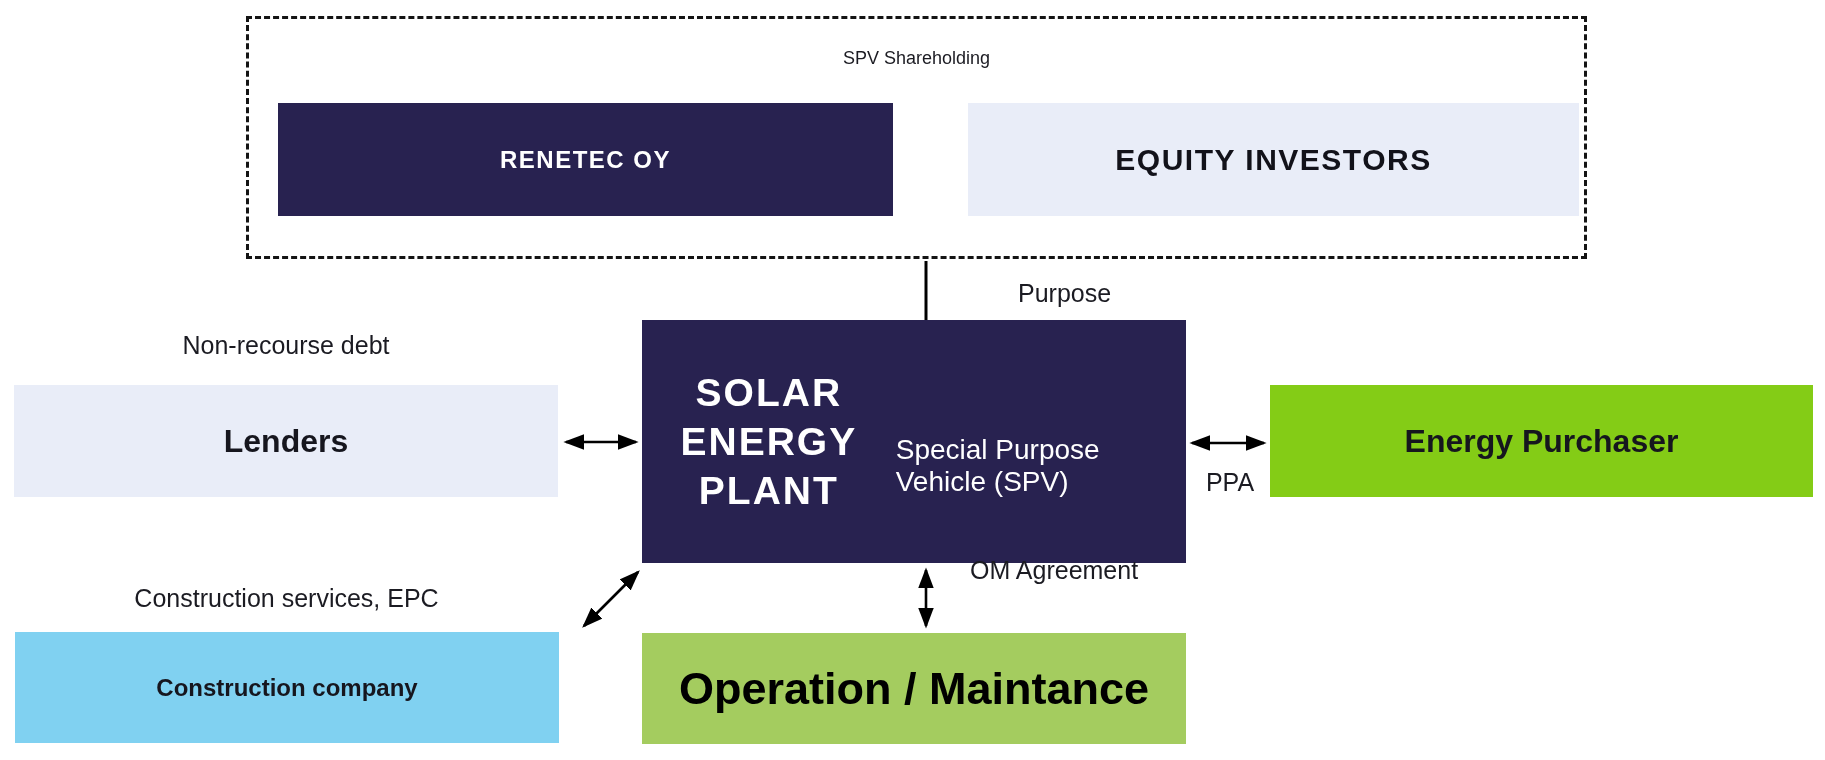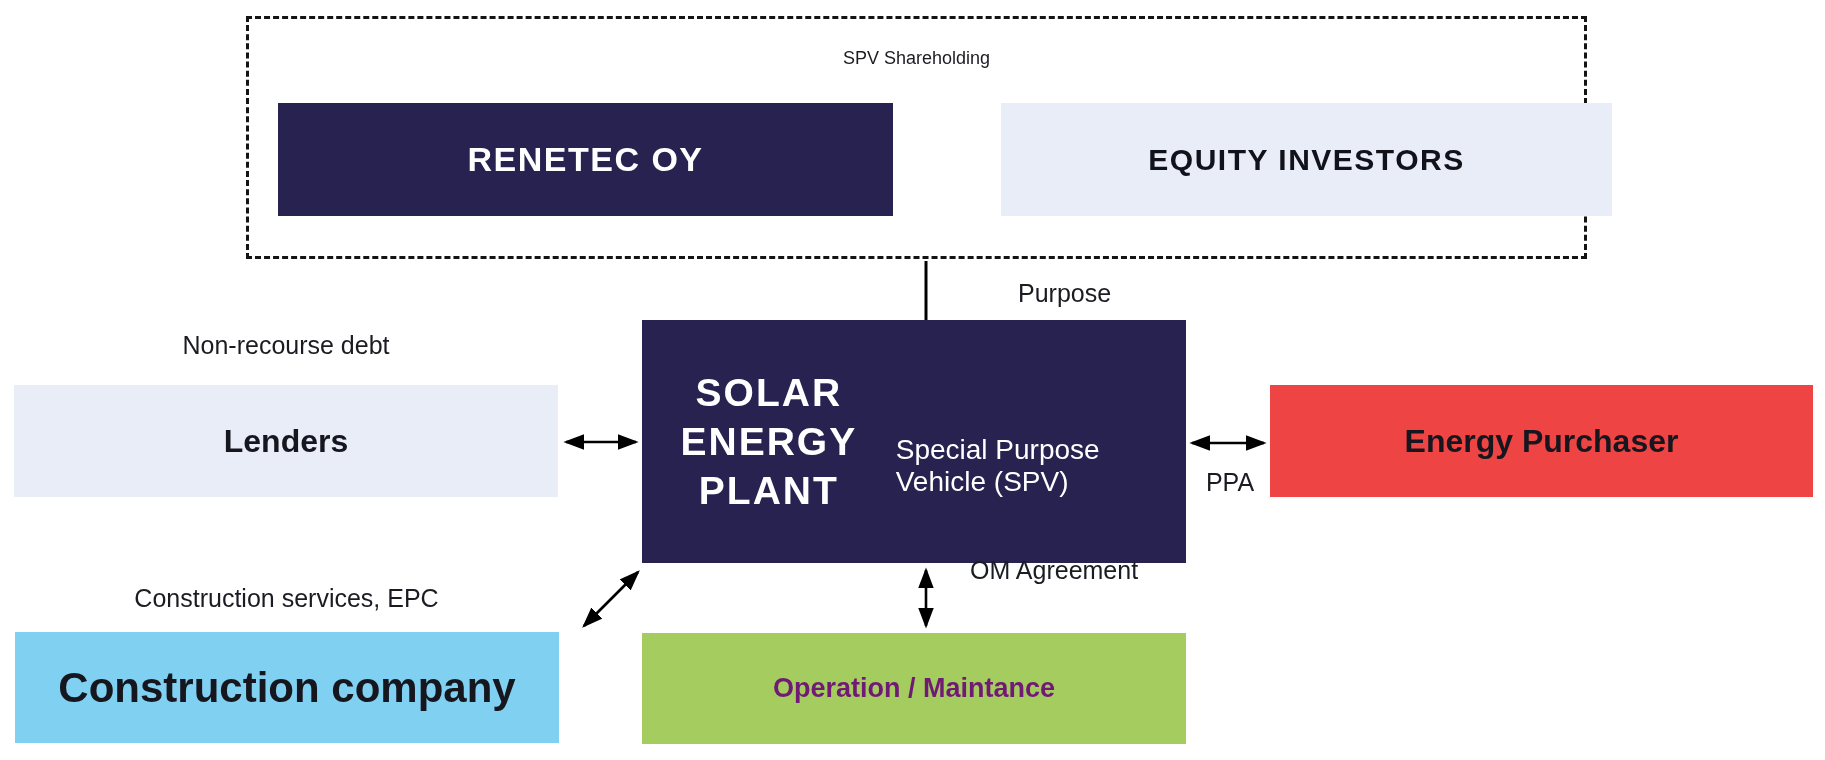--- a/index.html
+++ b/index.html
@@ -11,35 +11,35 @@
   .box{position:absolute;display:flex;align-items:center;justify-content:center;box-sizing:border-box;}
   .dashed-group{
     position:absolute;left:246px;top:16px;width:1341px;height:243px;
     border:3px dashed #141414;box-sizing:border-box;
   }
   .group-label{
     position:absolute;left:246px;top:48px;width:1341px;text-align:center;
     font-size:18px;font-weight:400;color:#1b1b22;
   }
   .renetec{left:278px;top:103px;width:615px;height:113px;}
-  .renetec span{color:#ffffff;font-size:34px;font-weight:700;letter-spacing:1.5px;}
-  .equity-investors{left:1001px;top:103px;width:611px;height:113px;}
+  .renetec span{color:#ffffff;font-size:24px;font-weight:700;letter-spacing:1.5px;}
+  .equity-investors{left:968px;top:103px;width:611px;height:113px;}
   .equity-investors span{color:#12121a;font-size:30px;font-weight:700;letter-spacing:1.5px;}
   .spv{left:642px;top:320px;width:544px;height:243px;}
   .spv-title{display:flex;flex-direction:column;align-items:center;color:#ffffff;
     font-size:39px;font-weight:700;letter-spacing:2px;line-height:1.26;text-align:center;}
   .spv-subtitle{margin-top:48px;color:#ffffff;font-size:28px;font-weight:400;}
   .lenders{left:14px;top:385px;width:544px;height:112px;}
   .lenders span{color:#16161e;font-size:32px;font-weight:700;}
   .purchaser{left:1270px;top:385px;width:543px;height:112px;}
   .purchaser span{color:#16161e;font-size:32px;font-weight:700;}
   .construction{left:15px;top:632px;width:544px;height:111px;}
-  .construction span{color:#16161e;font-size:42px;font-weight:700;}
+  .construction span{color:#16161e;font-size:24px;font-weight:700;}
   .operation{left:642px;top:633px;width:544px;height:111px;}
-  .operation span{color:#701a75;font-size:27px;font-weight:700;}
+  .operation span{color:#000000;font-size:45px;font-weight:700;}
   .edge-label{position:absolute;font-size:25px;font-weight:400;color:#1b1b22;white-space:nowrap;}
   .lbl-nonrecourse{left:14px;top:331px;width:544px;text-align:center;}
   .lbl-equity{left:1018px;top:279px;}
   .lbl-ppa{left:1190px;top:468px;width:80px;text-align:center;}
   .lbl-om{left:970px;top:556px;text-align:center;}
   .lbl-construction{left:14px;top:584px;width:545px;text-align:center;}
 </style>
 </head>
 <body>
 
@@ -79,21 +79,21 @@
     </div>
     <div class="spv-subtitle">Special Purpose Vehicle (SPV)</div>
   </div>
 
   <div class="edge-label lbl-nonrecourse">Non-recourse debt</div>
 
   <div class="box lenders" style="background-color: rgb(233, 237, 248);">
     <span>Lenders</span>
   </div>
 
-  <div class="box purchaser" style="background-color: #ef4444;">
+  <div class="box purchaser" style="background-color: #84cc16;">
     <span>Energy Purchaser</span>
   </div>
 
   <div class="edge-label lbl-ppa">PPA</div>
 
   <div class="edge-label lbl-construction">Construction services, EPC</div>
 
   <div class="box construction" style="background-color: rgb(128, 209, 241);">
     <span>Construction company</span>
   </div>

